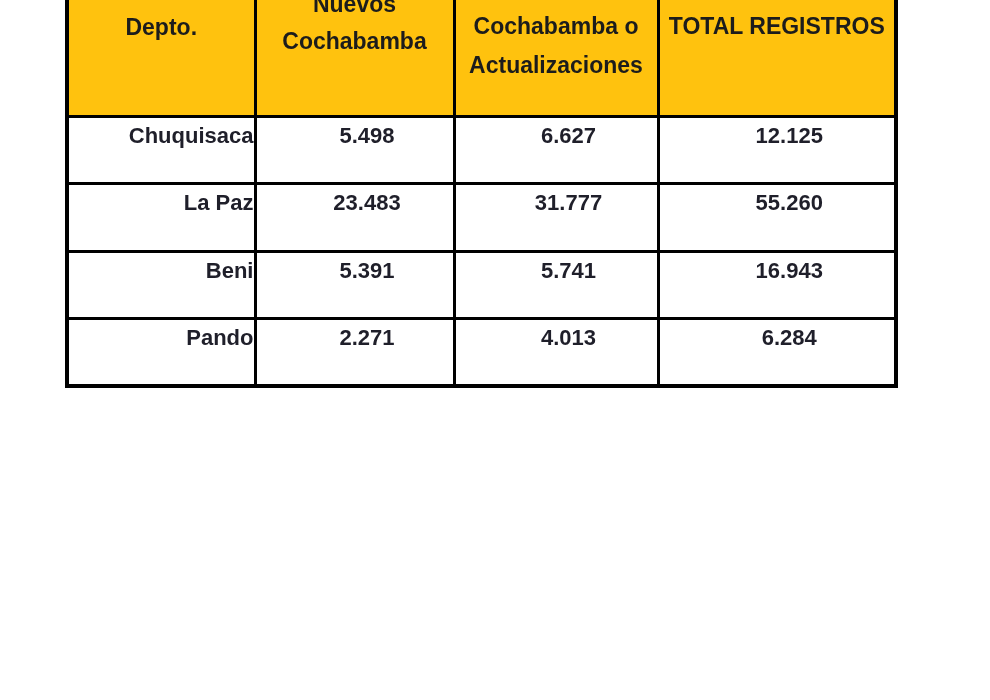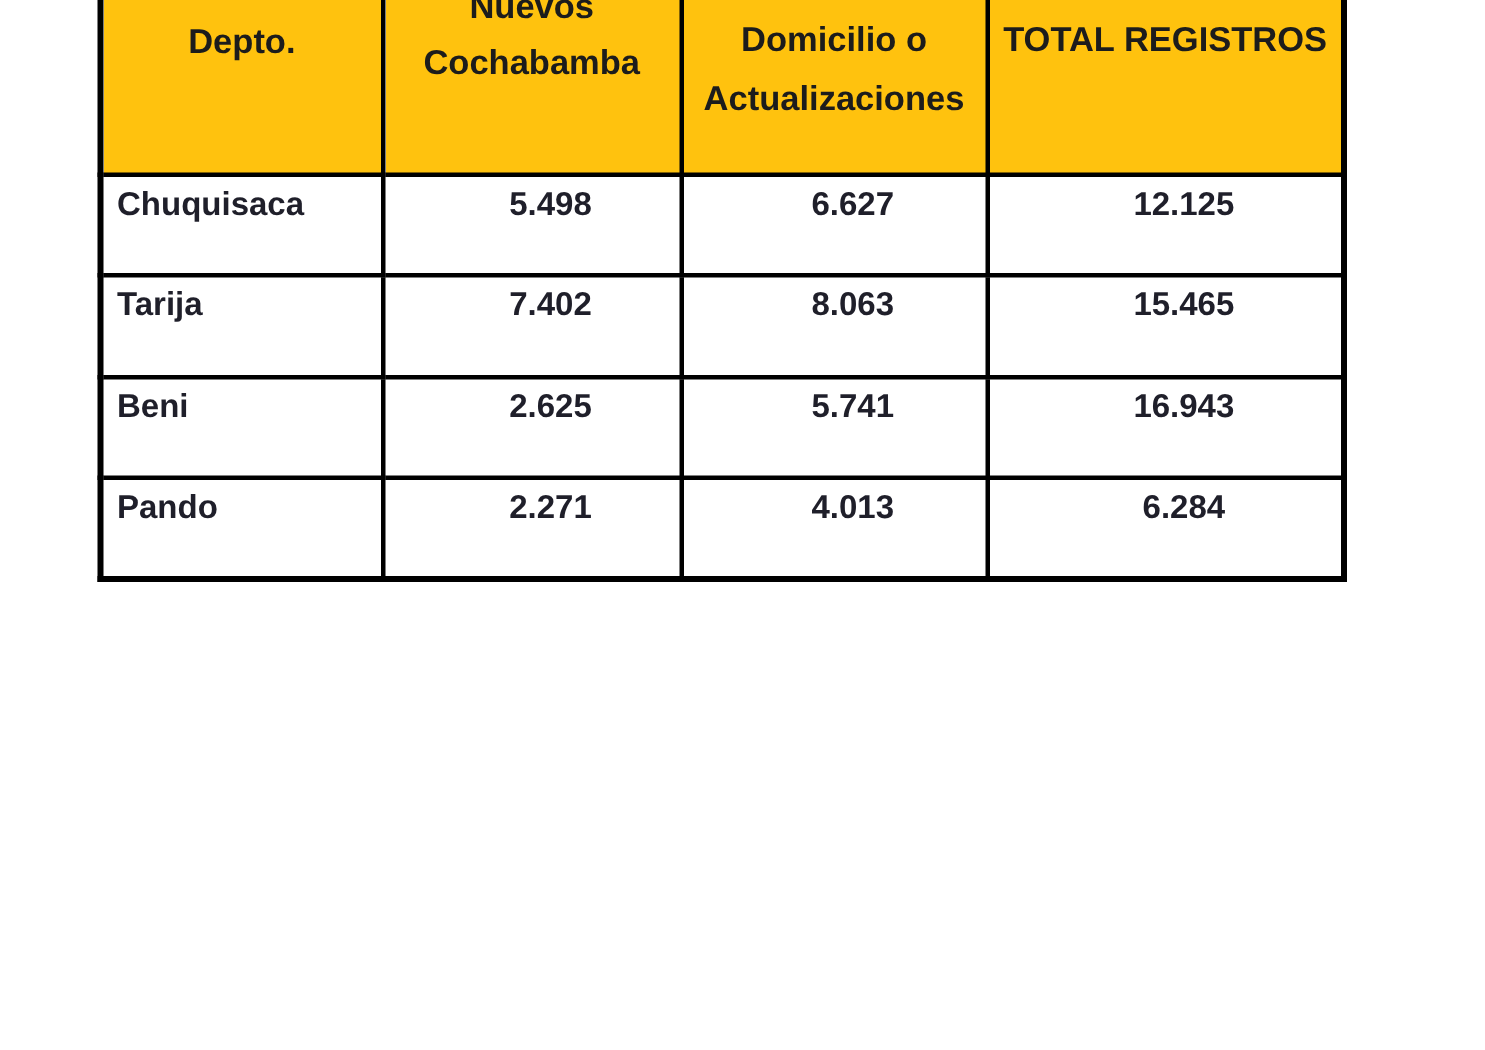--- a/index.html
+++ b/index.html
@@ -48,21 +48,21 @@
   .th-domicilio .hwrap { padding-top: 25px; line-height: 39px; }
   .th-total .hwrap     { padding-top: 26px; line-height: 37px; }
   .registros td {
     font-size: 22px;
     font-weight: 600;
     padding-top: 4px;
     line-height: 28px;
     background: var(--background);
     padding-left: 25px;
   }
-  .registros td.c-depto { text-align: left; padding-left: 9px; }
+  .registros td.c-depto { text-align: right; padding-left: 9px; }
   .registros td.c-num   { text-align: center; }
 </style>
 </head>
 <body>
 
 <div class="canvas">
   <table class="registros">
     <colgroup>
       <col style="width:188px">
       <col style="width:199px">
@@ -77,47 +77,47 @@
           </span>
         </th>
         <th class="th-nuevos">
           <span class="hwrap">
             <span>Nuevos</span><br>
             <span>Cochabamba</span>
           </span>
         </th>
         <th class="th-domicilio">
           <span class="hwrap">
-            <span>Domicilio o</span><br>
+            <span>Cochabamba o</span><br>
             <span>Actualizaciones</span>
           </span>
         </th>
         <th class="th-total">
           <span class="hwrap">
             <span>TOTAL REGISTROS</span>
           </span>
         </th>
       </tr>
     </thead>
     <tbody>
       <tr>
         <td class="c-depto">Chuquisaca</td>
         <td class="c-num">5.498</td>
         <td class="c-num">6.627</td>
         <td class="c-num">12.125</td>
       </tr>
       <tr>
-        <td class="c-depto">Tarija</td>
-        <td class="c-num">7.402</td>
-        <td class="c-num">8.063</td>
-        <td class="c-num">15.465</td>
+        <td class="c-depto">La Paz</td>
+        <td class="c-num">23.483</td>
+        <td class="c-num">31.777</td>
+        <td class="c-num">55.260</td>
       </tr>
       <tr>
         <td class="c-depto">Beni</td>
-        <td class="c-num">2.625</td>
+        <td class="c-num">5.391</td>
         <td class="c-num">5.741</td>
         <td class="c-num">16.943</td>
       </tr>
       <tr>
         <td class="c-depto">Pando</td>
         <td class="c-num">2.271</td>
         <td class="c-num">4.013</td>
         <td class="c-num">6.284</td>
       </tr>
     </tbody>

